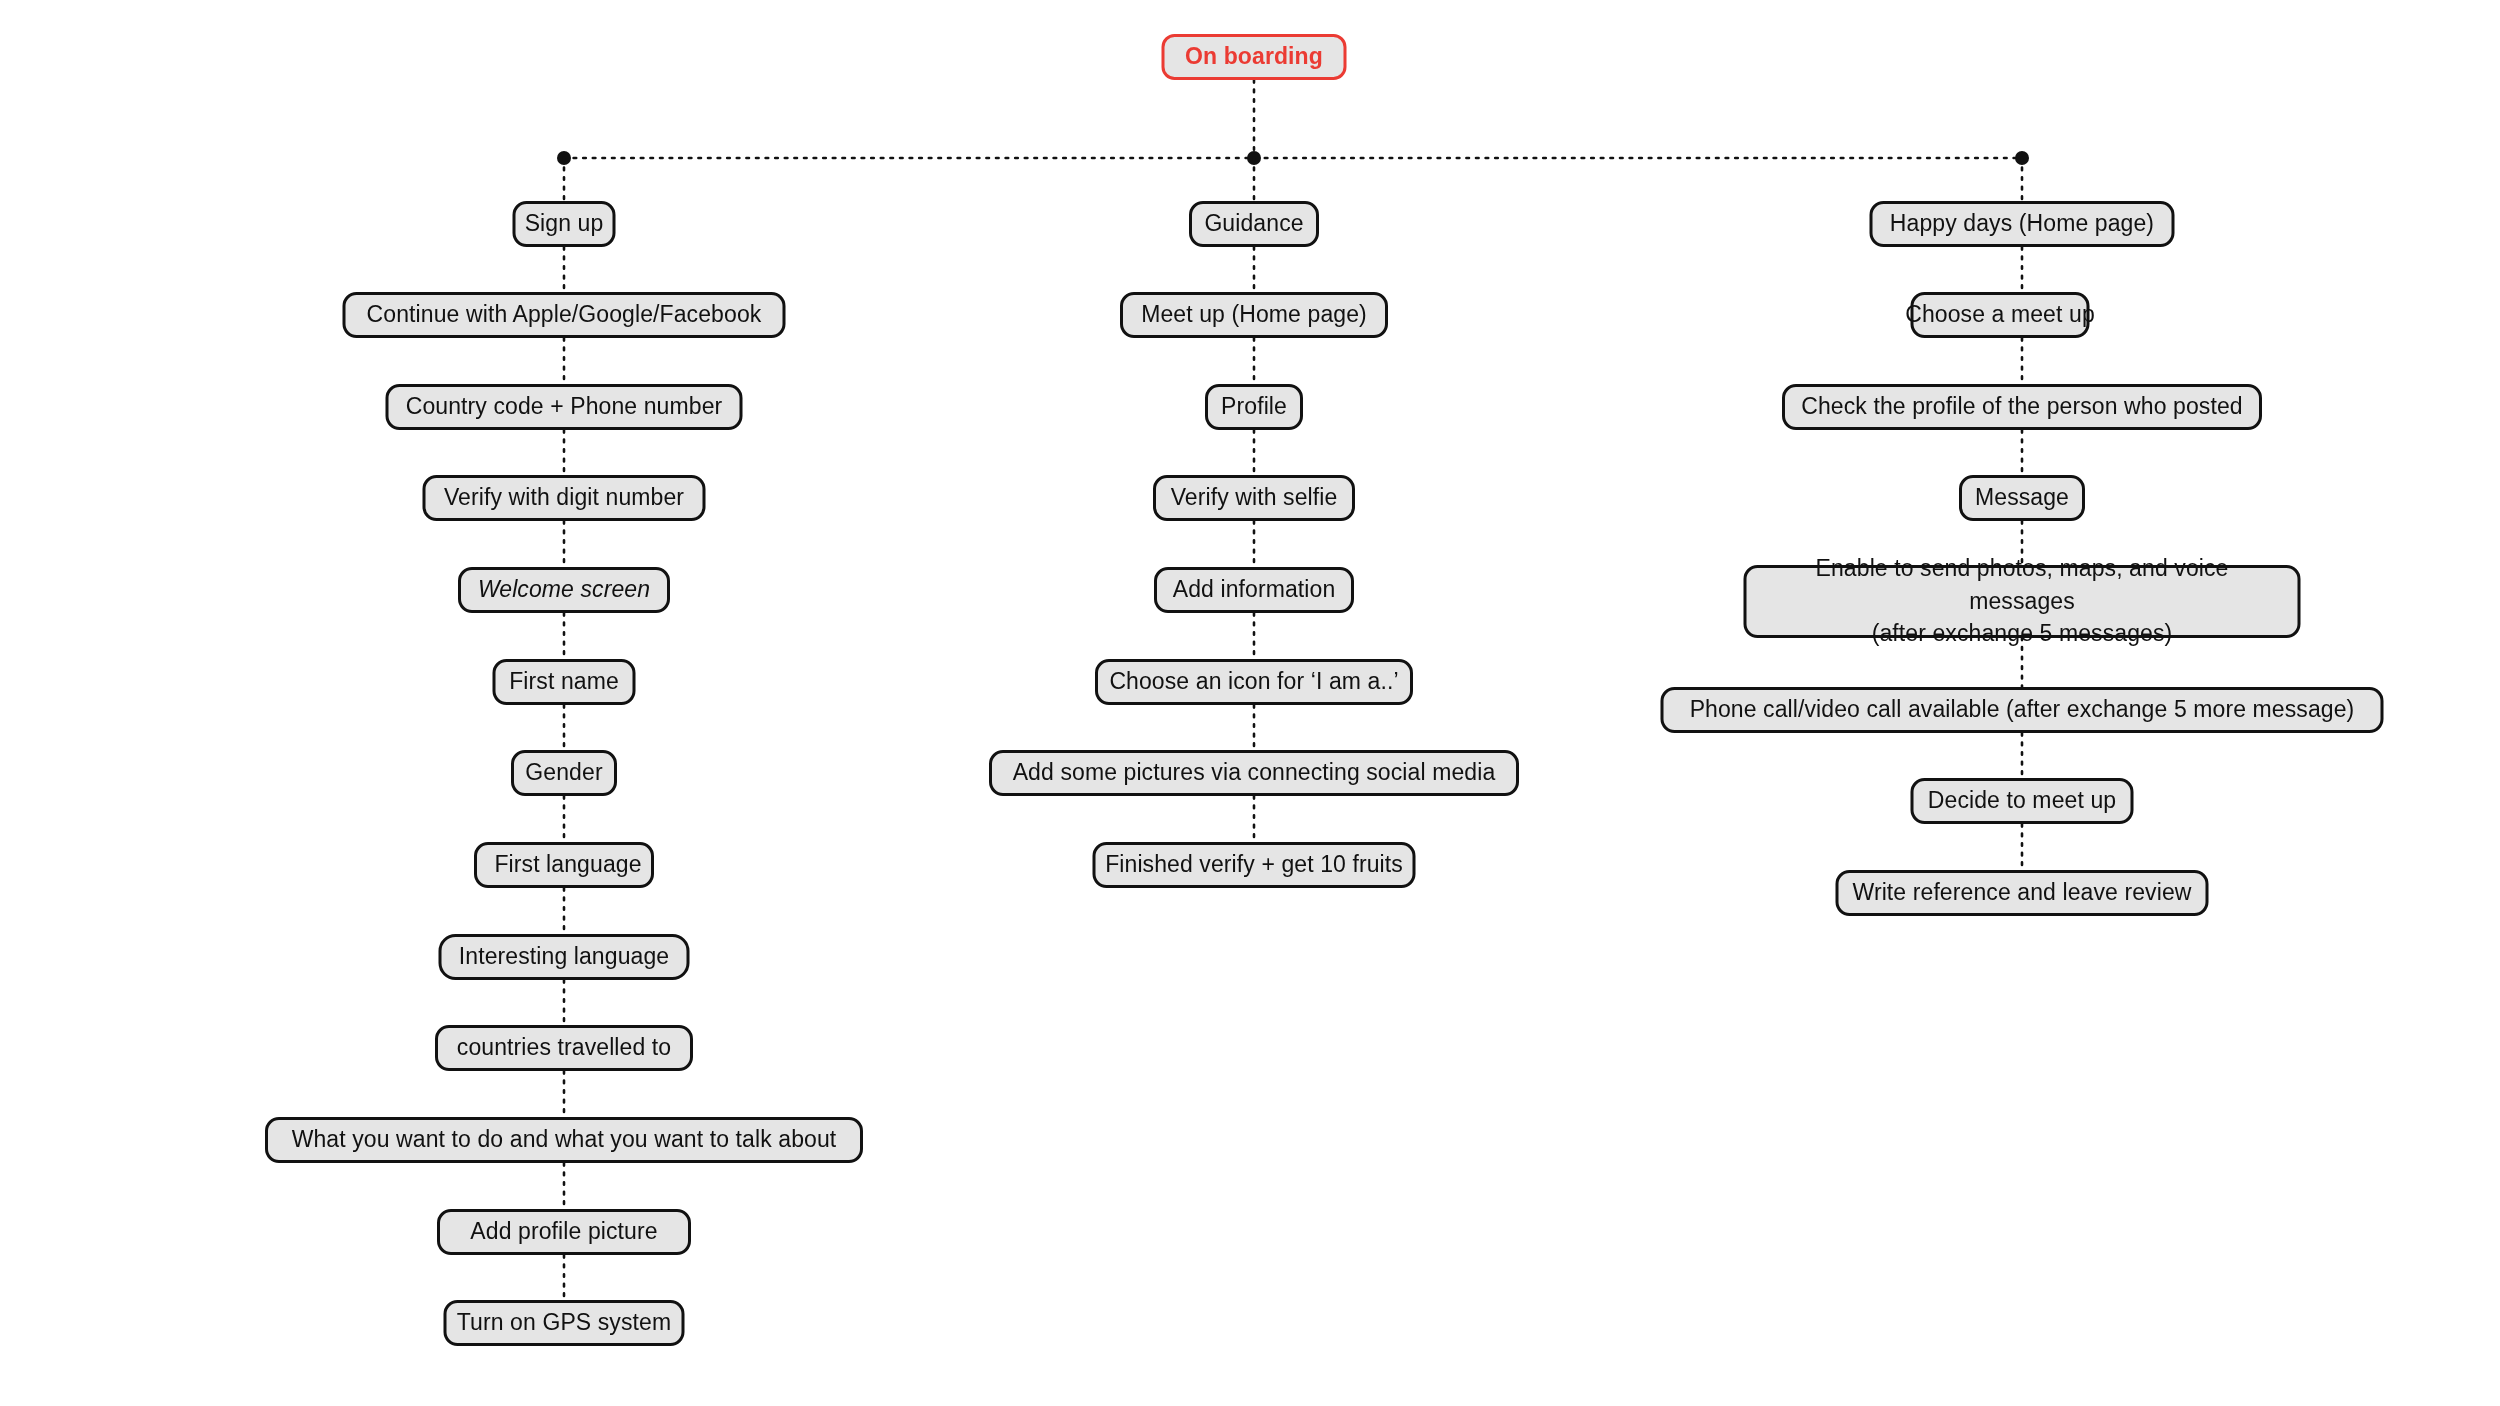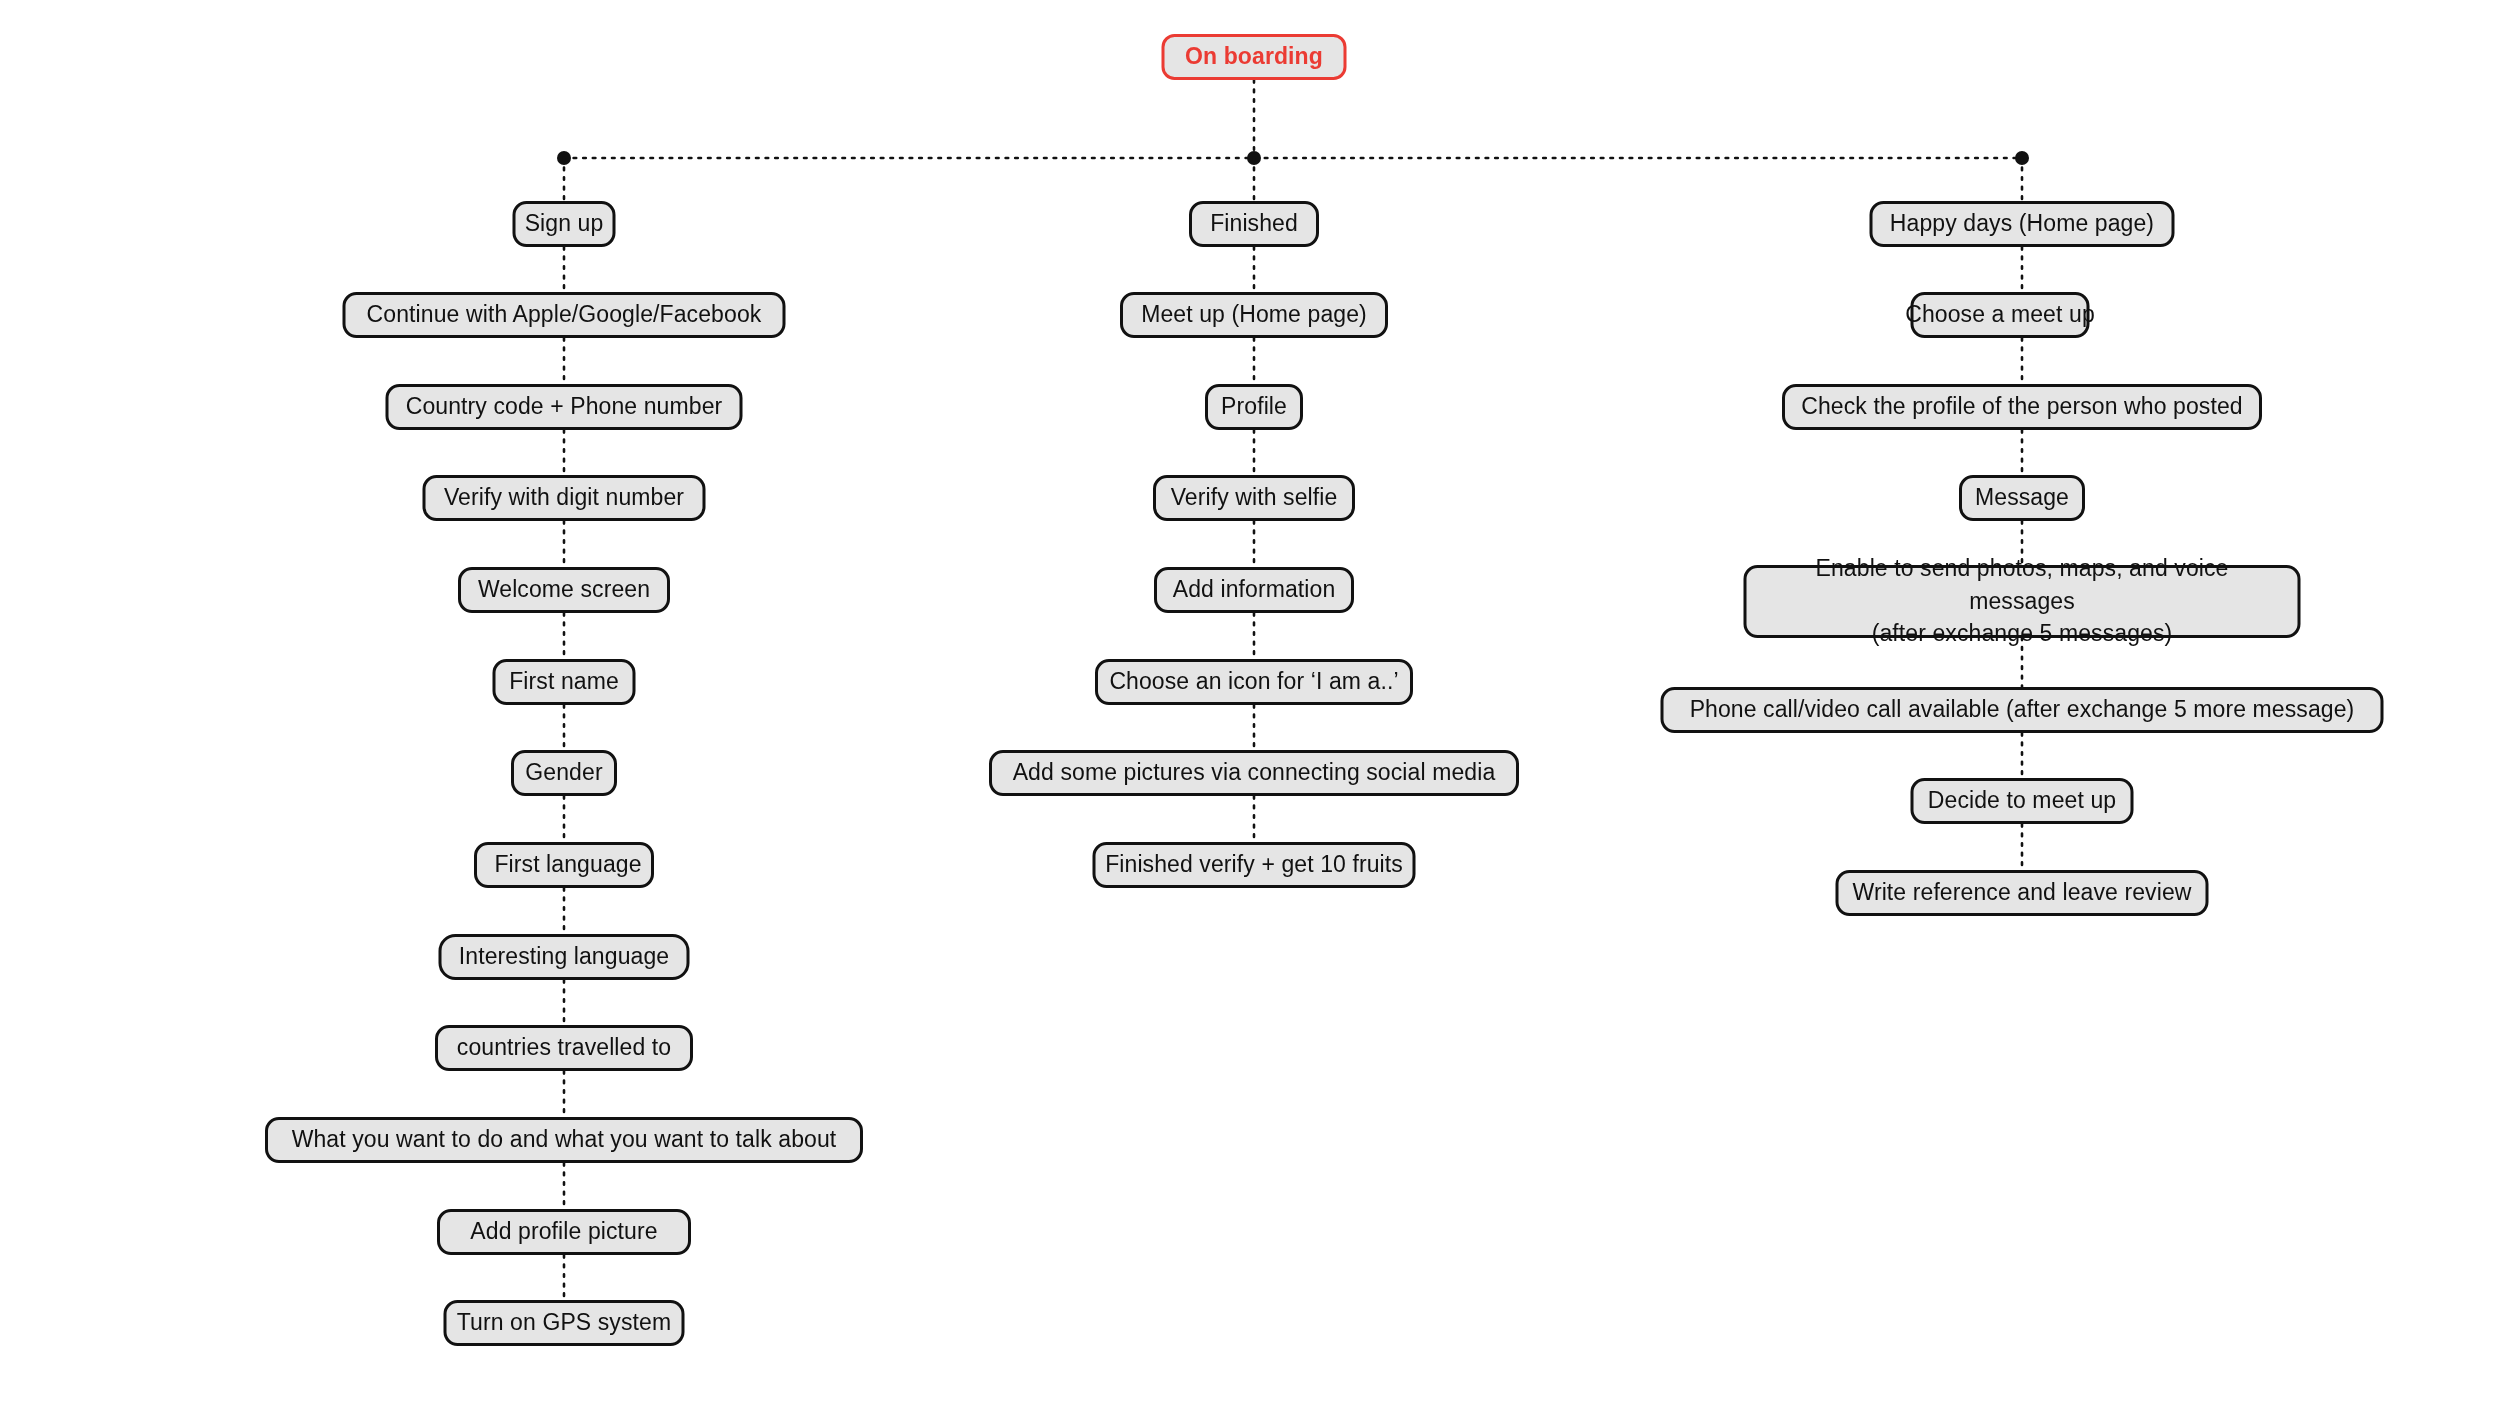--- a/index.html
+++ b/index.html
@@ -103,30 +103,30 @@
       <line x1="2022" y1="637.5" x2="2022" y2="687" stroke="#111111" stroke-width="2.6" stroke-linecap="round" stroke-dasharray="2.6 7"></line>
       <line x1="2022" y1="733" x2="2022" y2="778" stroke="#111111" stroke-width="2.6" stroke-linecap="round" stroke-dasharray="2.6 7"></line>
       <line x1="2022" y1="824" x2="2022" y2="870" stroke="#111111" stroke-width="2.6" stroke-linecap="round" stroke-dasharray="2.6 7"></line>
     </svg>
   <div id="nodes-layer">
       <div class="node root" style="left: 1254px; top: 34px; width: 185px; height: 46px;"><span>On boarding</span></div>
       <div class="node" style="left: 564px; top: 201px; width: 103px; height: 46px;"><span>Sign up</span></div>
       <div class="node" style="left: 564px; top: 292px; width: 443px; height: 46px;"><span>Continue with Apple/Google/Facebook</span></div>
       <div class="node" style="left: 564px; top: 384px; width: 357px; height: 46px;"><span>Country code + Phone number</span></div>
       <div class="node" style="left: 564px; top: 475px; width: 283px; height: 46px;"><span>Verify with digit number</span></div>
-      <div class="node" style="left: 564px; top: 567px; width: 212px; height: 46px;"><span>Welcome screen</span></div>
+      <div class="node" style="left: 564px; top: 567px; width: 212px; height: 46px; font-style: italic;"><span>Welcome screen</span></div>
       <div class="node" style="left: 564px; top: 659px; width: 143px; height: 46px;"><span>First name</span></div>
       <div class="node" style="left: 564px; top: 750px; width: 106px; height: 46px;"><span>Gender</span></div>
       <div class="node" style="left: 564px; top: 842px; width: 180px; height: 46px; padding-left: 26px;"><span>First language</span></div>
       <div class="node" style="left: 564px; top: 934px; width: 251px; height: 46px; border-radius: 17px;"><span>Interesting language</span></div>
       <div class="node" style="left: 564px; top: 1025px; width: 258px; height: 46px;"><span>countries travelled to</span></div>
       <div class="node" style="left: 564px; top: 1117px; width: 598px; height: 46px;"><span>What you want to do and what you want to talk about</span></div>
       <div class="node" style="left: 564px; top: 1209px; width: 254px; height: 46px;"><span>Add profile picture</span></div>
       <div class="node" style="left: 564px; top: 1300px; width: 241px; height: 46px;"><span>Turn on GPS system</span></div>
-      <div class="node" style="left: 1254px; top: 201px; width: 130px; height: 46px;"><span>Finished</span></div>
+      <div class="node" style="left: 1254px; top: 201px; width: 130px; height: 46px;"><span>Guidance</span></div>
       <div class="node" style="left: 1254px; top: 292px; width: 268px; height: 46px;"><span>Meet up (Home page)</span></div>
       <div class="node" style="left: 1254px; top: 384px; width: 98px; height: 46px;"><span>Profile</span></div>
       <div class="node" style="left: 1254px; top: 475px; width: 202px; height: 46px;"><span>Verify with selfie</span></div>
       <div class="node" style="left: 1254px; top: 567px; width: 200px; height: 46px;"><span>Add information</span></div>
       <div class="node" style="left: 1254px; top: 659px; width: 318px; height: 46px;"><span>Choose an icon for ‘I am a..’</span></div>
       <div class="node" style="left: 1254px; top: 750px; width: 530px; height: 46px;"><span>Add some pictures via connecting social media</span></div>
       <div class="node" style="left: 1254px; top: 842px; width: 323px; height: 46px;"><span>Finished verify + get 10 fruits</span></div>
       <div class="node" style="left: 2022px; top: 201px; width: 305px; height: 46px;"><span>Happy days (Home page)</span></div>
       <div class="node" style="left: 2000px; top: 292px; width: 179px; height: 46px;"><span>Choose a meet up</span></div>
       <div class="node" style="left: 2022px; top: 384px; width: 480px; height: 46px;"><span>Check the profile of the person who posted</span></div>

